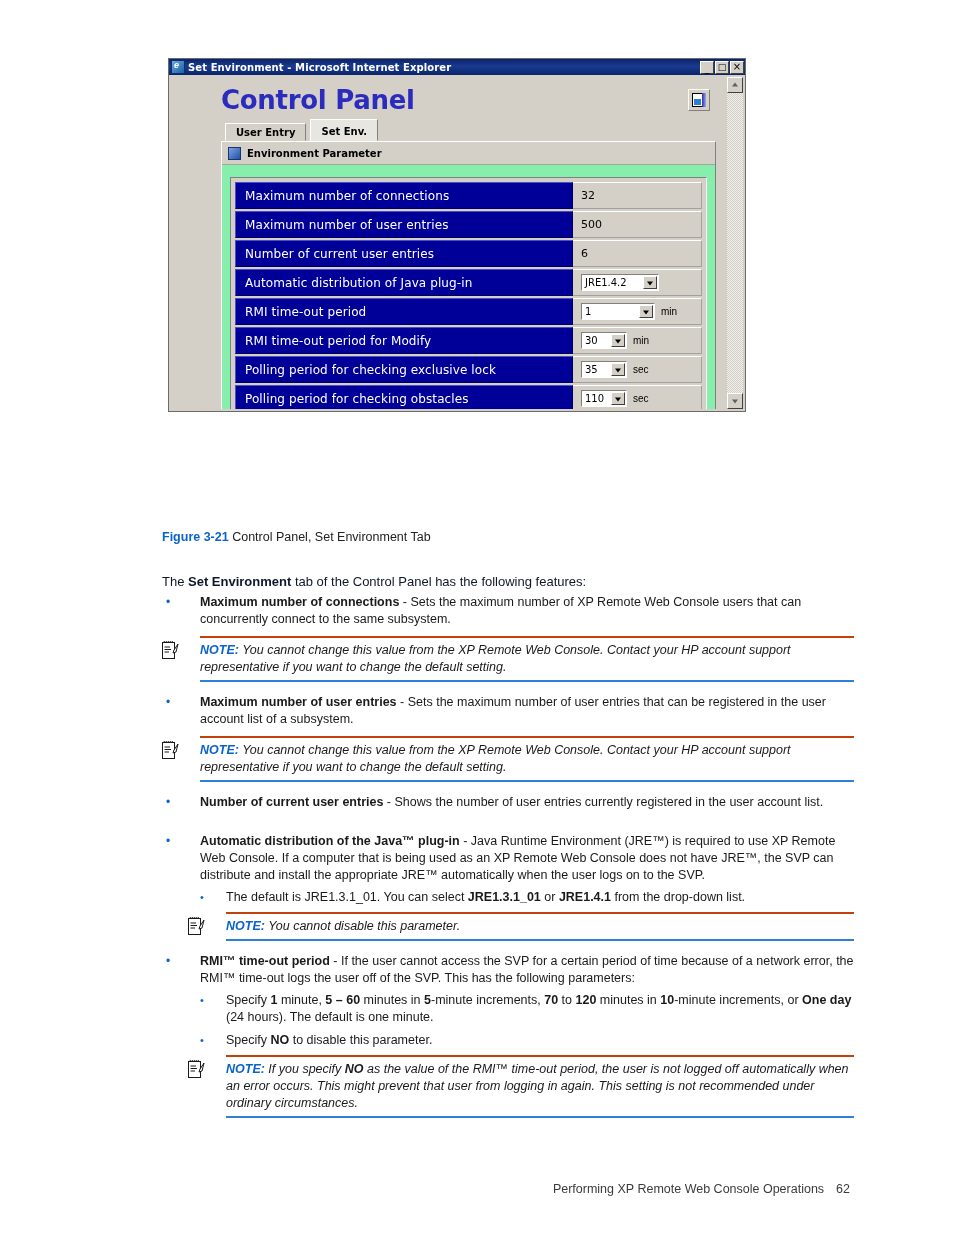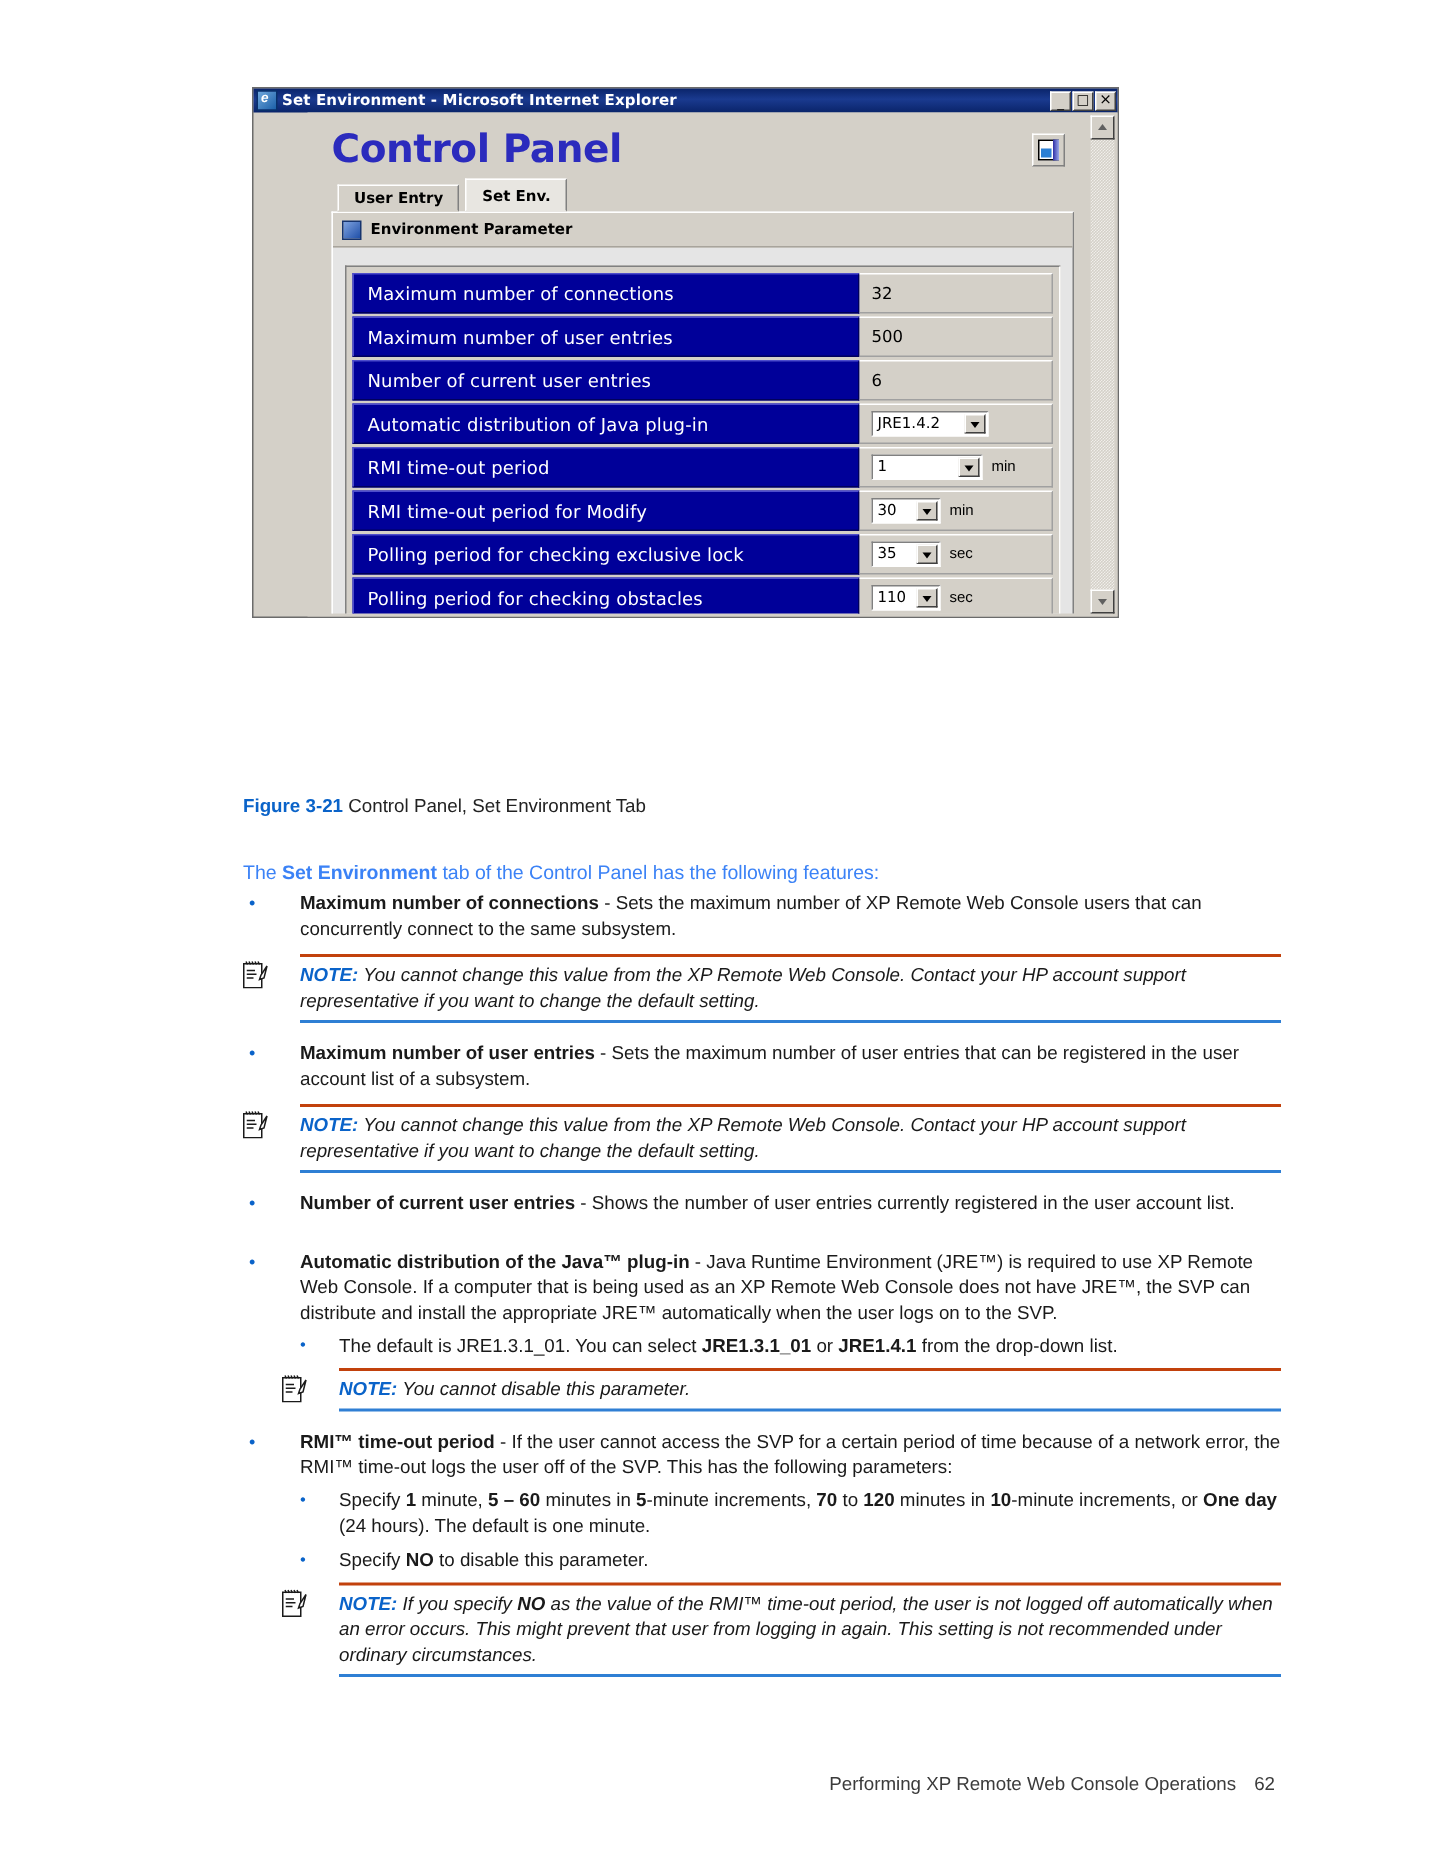--- a/index.html
+++ b/index.html
@@ -167,21 +167,21 @@
   .cp-tab.active{
     background:#e8e6e1;
     height:22px;line-height:15px;
     border-color:#ffffff #808080 #e8e6e1 #ffffff;
     padding-top:4px;
   }
   .cp-tabgap{width:4px;}
 
   .cp-panel{
     margin:0 10px 0 14px;
-    background:#e5e5e5;
+    background:#86efac;
     border:1px solid;
     border-color:#ffffff #808080 #808080 #ffffff;
     box-sizing:border-box;
     position:relative;
   }
   .cp-secthead{
     display:flex;align-items:center;
     height:22px;padding-left:6px;
     background:#d4d0c8;
     border-bottom:1px solid #a8a49c;
@@ -299,21 +299,21 @@
     position:absolute;
     left:0;top:0;width:954px;
   }
   .figcap{
     position:absolute;left:162px;top:530px;width:700px;
     font-size:12.5px;color:#222;
   }
   .figcap .fignum{color:#0a63c9;font-weight:bold;}
   .intro{
     position:absolute;left:162px;top:573px;width:700px;
-    font-size:13px;color:#3b82f6;line-height:17px;
+    font-size:13px;color:#0f172a;line-height:17px;
   }
   b{font-weight:bold;}
 
   .blk{position:absolute;}
   .bullet1{
     display:flex;
     font-size:12.5px;line-height:17px;color:#1a1a1a;
   }
   .bullet1 .dot{
     flex:0 0 38px;

